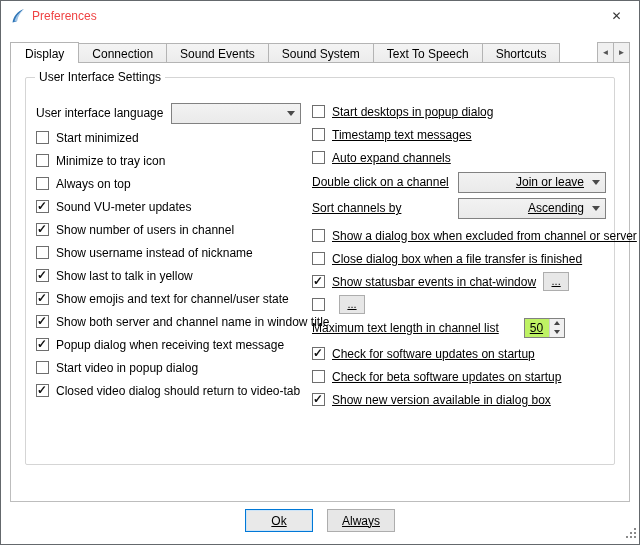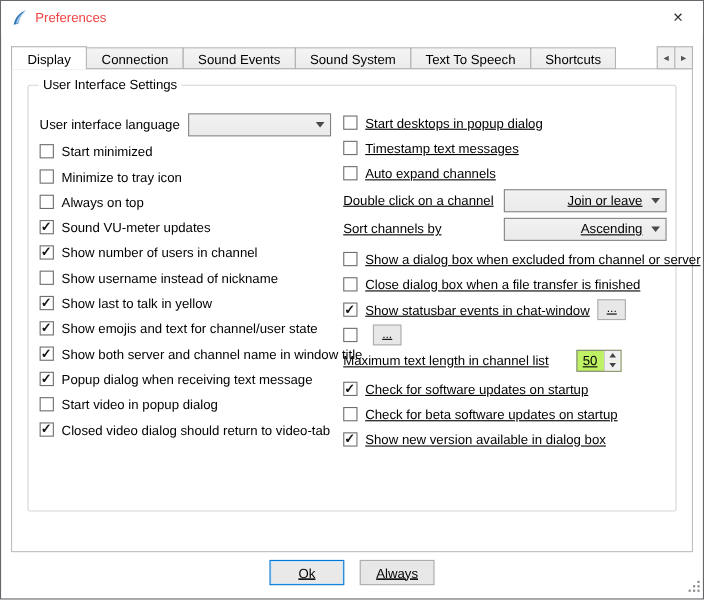--- a/index.html
+++ b/index.html
@@ -114,21 +114,21 @@
     border-bottom:4px solid #444;
   }
   .spin .tri-dn {
     width:0; height:0; border-left:3px solid transparent; border-right:3px solid transparent;
     border-top:4px solid #444;
   }
 
   
   .footer {
     position:absolute; left:0; right:0; bottom:12px; display:flex;
-    justify-content:center; gap:14px;text-decoration:underline;
+    justify-content:center; gap:14px;
   }
   .btn {
     width:68px; height:23px; background:#e7e7e7; border:1px solid #adadad;
     display:flex; align-items:center; justify-content:center; cursor:default;
   }
   .btn span { text-decoration:underline; }
   .btn.default { border:1px solid #0078d7; box-shadow:inset 0 0 0 1px #cde4f7; background:#e9e9e9; }
 
   
   .grip { position:absolute; right:2px; bottom:2px; }

